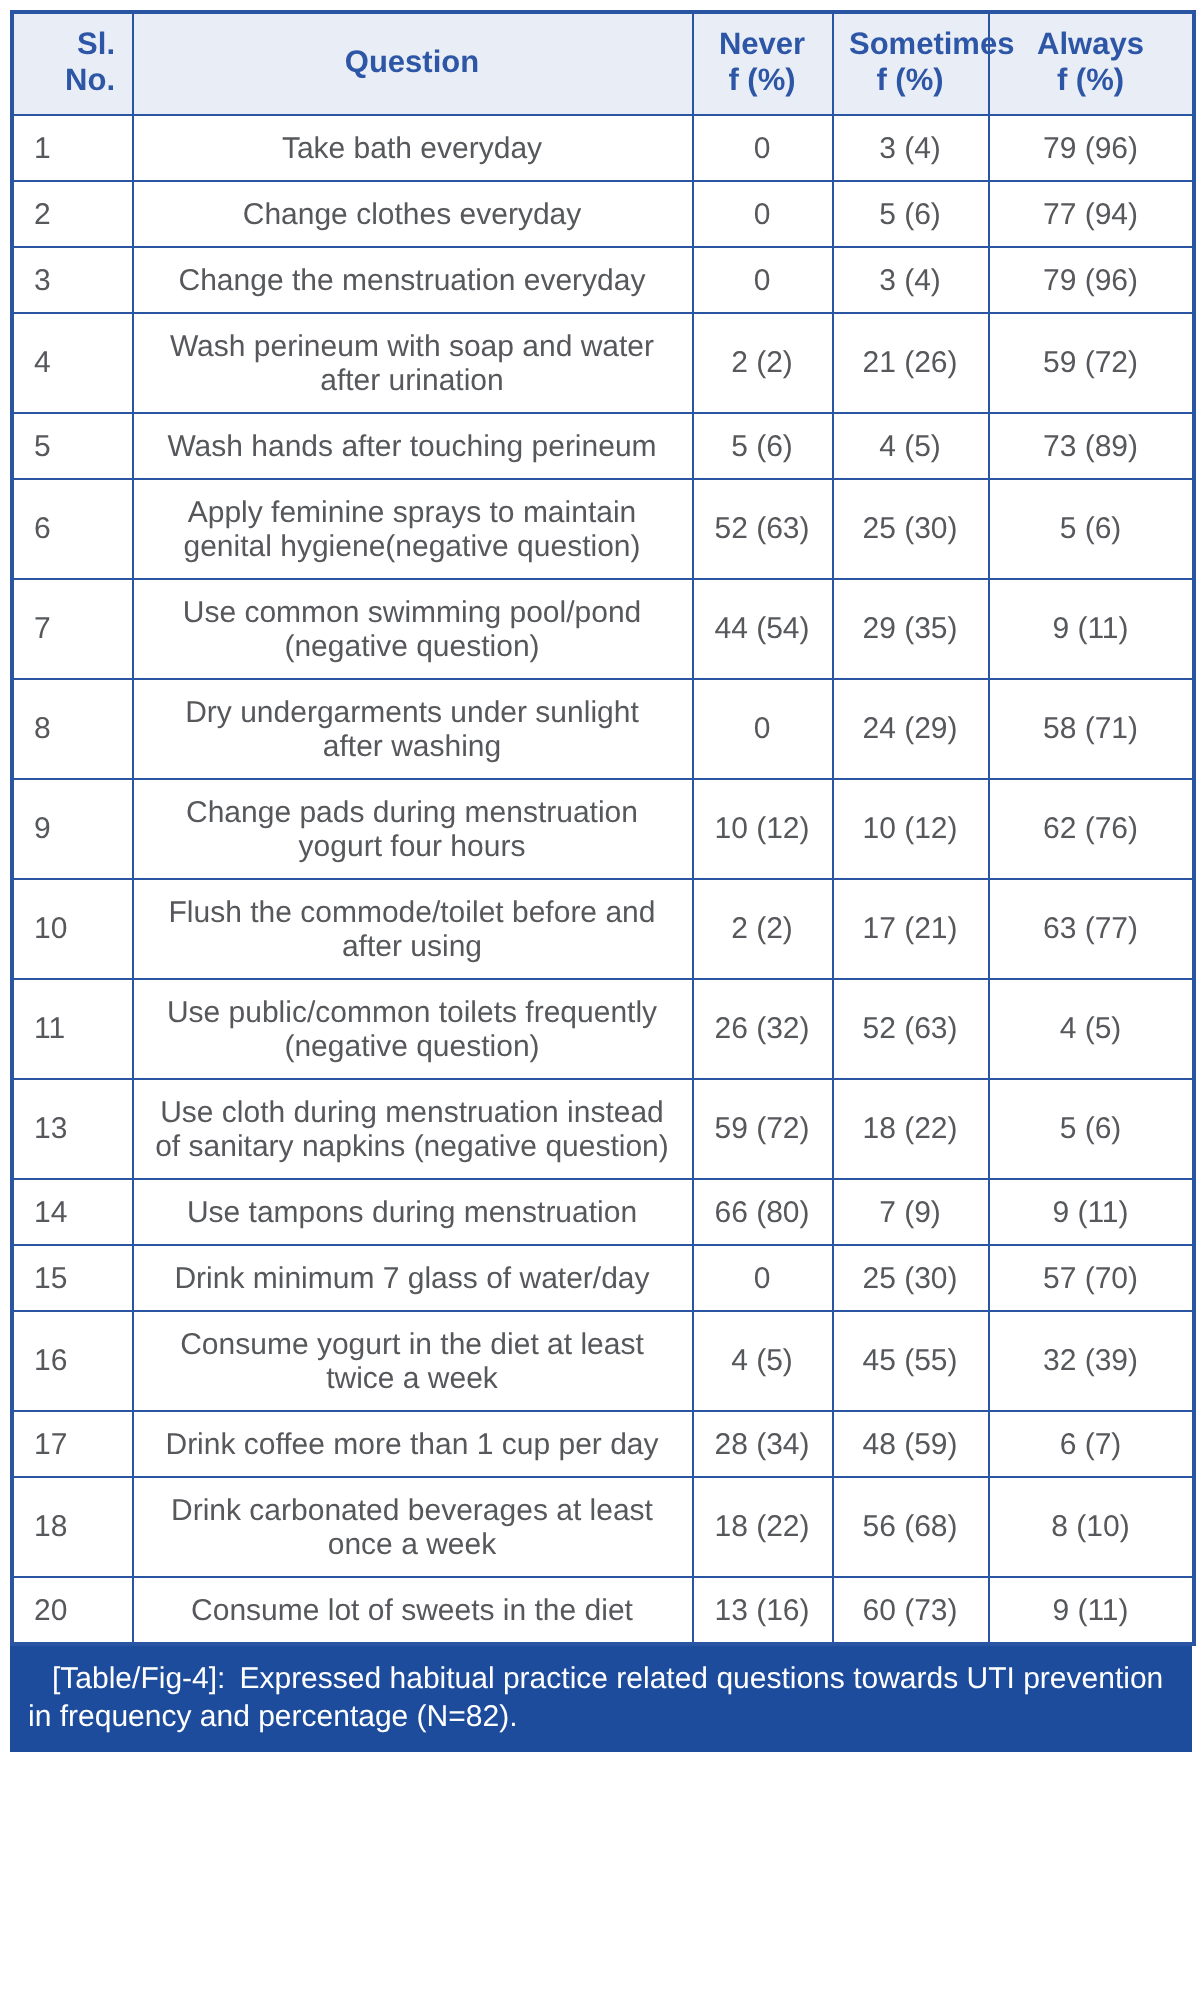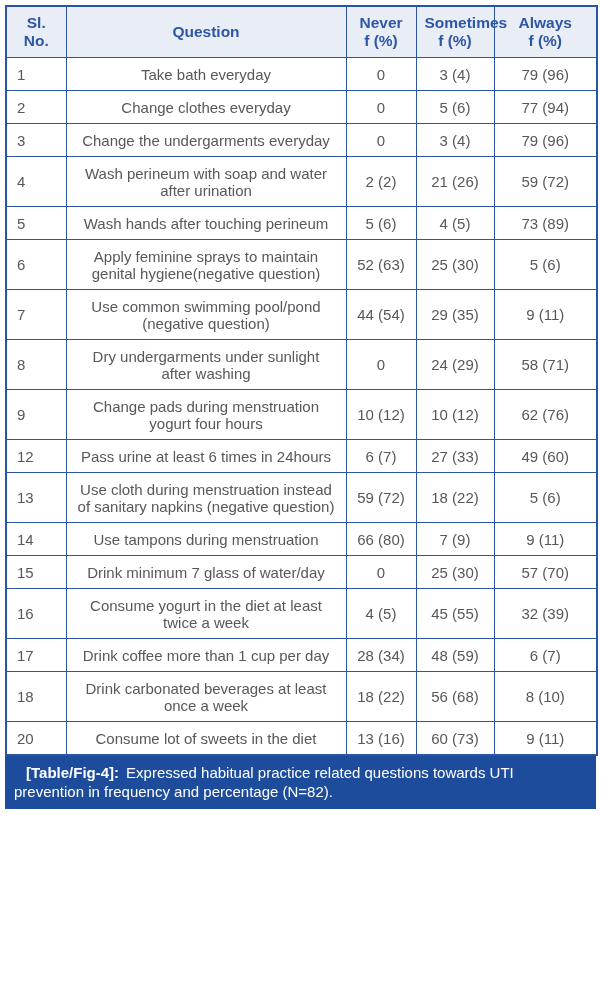--- a/index.html
+++ b/index.html
@@ -33,21 +33,21 @@
   }
   table.habits thead th {
     background: var(--header-bg);
     color: var(--header-text);
     font-weight: bold;
     font-size: 15.5px;
     line-height: 18px;
     padding: 7px 8px;
     vertical-align: middle;
   }
-  th.col-no { text-align: center; padding-left: 10px; }
+  th.col-no { text-align: right; padding-left: 10px; }
   th.col-question, th.col-never, th.col-sometimes, th.col-always { text-align: center; }
 
   table.habits td {
     background: var(--row-bg);
     color: var(--body-text);
     font-size: 15px;
     line-height: 17px;
     padding: 7.5px 10px;
     vertical-align: middle;
   }
@@ -60,21 +60,21 @@
   }
 
   .caption-bar {
     width: 591px;
     background: var(--caption-bg);
     color: var(--caption-text);
     font-size: 15px;
     line-height: 19px;
     padding: 7px 9px 8px 9px;
   }
-  .caption-label { font-weight: bold; margin-right: 7px; padding-left: 12px; }
+  .caption-label { font-weight: normal; margin-right: 7px; padding-left: 12px; }
 </style>
 </head>
 <body>
 
 <div class="page">
   <table class="habits">
     <colgroup>
       <col style="width:60px">
       <col style="width:280px">
       <col style="width:70px">
@@ -100,21 +100,21 @@
         </tr>
         <tr>
           <td class="col-no">2</td>
           <td class="col-question">Change clothes everyday</td>
           <td class="col-never">0</td>
           <td class="col-sometimes">5 (6)</td>
           <td class="col-always">77 (94)</td>
         </tr>
         <tr>
           <td class="col-no">3</td>
-          <td class="col-question">Change the undergarments everyday</td>
+          <td class="col-question">Change the menstruation everyday</td>
           <td class="col-never">0</td>
           <td class="col-sometimes">3 (4)</td>
           <td class="col-always">79 (96)</td>
         </tr>
         <tr>
           <td class="col-no">4</td>
           <td class="col-question">Wash perineum with soap and water after urination</td>
           <td class="col-never">2 (2)</td>
           <td class="col-sometimes">21 (26)</td>
           <td class="col-always">59 (72)</td>
@@ -148,25 +148,32 @@
           <td class="col-always">58 (71)</td>
         </tr>
         <tr>
           <td class="col-no">9</td>
           <td class="col-question">Change pads during menstruation yogurt four hours</td>
           <td class="col-never">10 (12)</td>
           <td class="col-sometimes">10 (12)</td>
           <td class="col-always">62 (76)</td>
         </tr>
         <tr>
-          <td class="col-no">12</td>
-          <td class="col-question">Pass urine at least 6 times in 24hours</td>
-          <td class="col-never">6 (7)</td>
-          <td class="col-sometimes">27 (33)</td>
-          <td class="col-always">49 (60)</td>
+          <td class="col-no">10</td>
+          <td class="col-question">Flush the commode/toilet before and after using</td>
+          <td class="col-never">2 (2)</td>
+          <td class="col-sometimes">17 (21)</td>
+          <td class="col-always">63 (77)</td>
+        </tr>
+        <tr>
+          <td class="col-no">11</td>
+          <td class="col-question">Use public/common toilets frequently (negative question)</td>
+          <td class="col-never">26 (32)</td>
+          <td class="col-sometimes">52 (63)</td>
+          <td class="col-always">4 (5)</td>
         </tr>
         <tr>
           <td class="col-no">13</td>
           <td class="col-question">Use cloth during menstruation instead of sanitary napkins (negative question)</td>
           <td class="col-never">59 (72)</td>
           <td class="col-sometimes">18 (22)</td>
           <td class="col-always">5 (6)</td>
         </tr>
         <tr>
           <td class="col-no">14</td>

